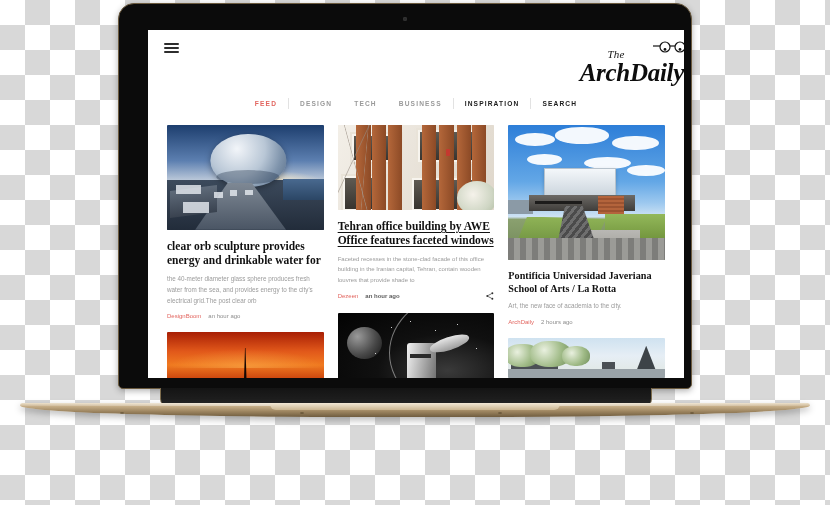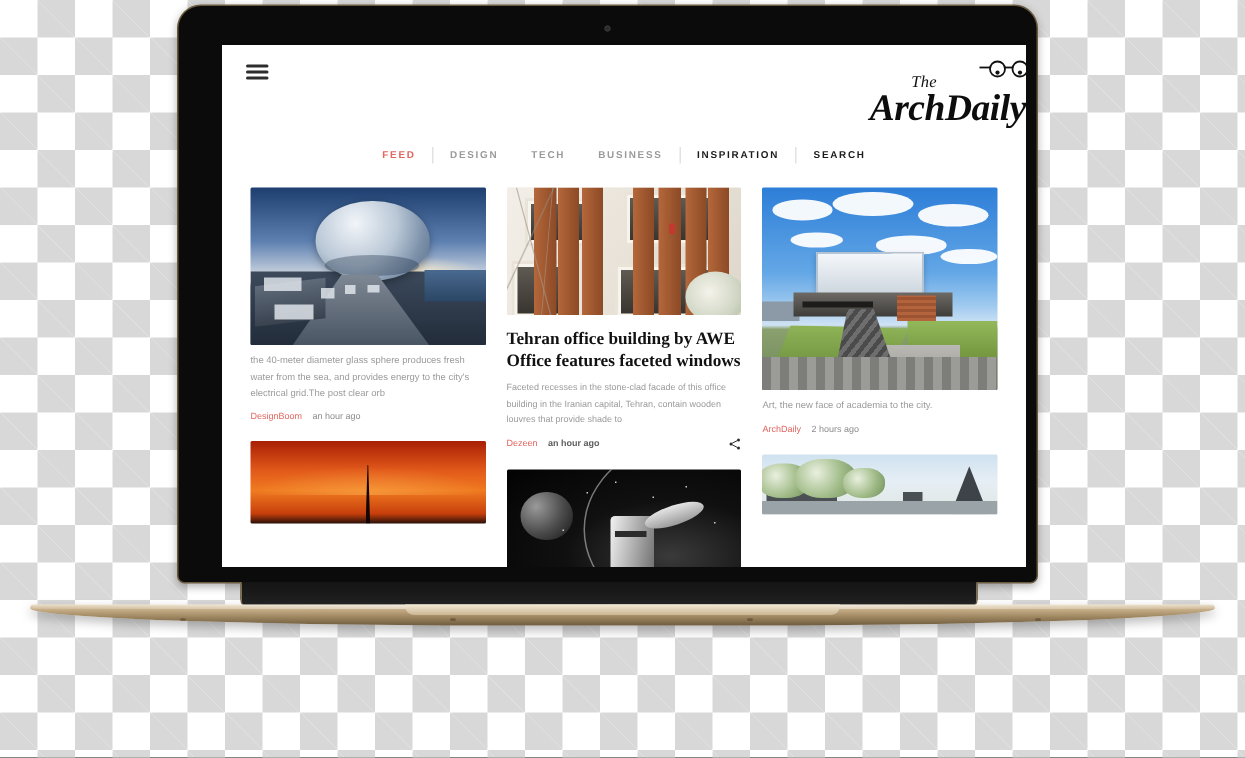--- a/index.html
+++ b/index.html
@@ -96,21 +96,21 @@
   .col{display:flex;flex-direction:column;gap:13px;}
 
   .card{background:#fff;}
   .thumb{width:100%;display:block;border-radius:1px;overflow:hidden;}
 
   .title{
     font-family:"Liberation Serif", serif;font-weight:700;color:#111;
     font-size:11.5px;line-height:1.27;margin:9px 0 0;
   }
   .title.small{font-size:10.2px;line-height:1.28;}
-  .title.ul{text-underline-offset:1.5px;}
+  .title.ul{text-decoration:underline;text-underline-offset:1.5px;}
   .excerpt{
     font-size:6.3px;line-height:1.72;color:#9b9b9b;margin:6px 0 0;
   }
   .excerpt.tiny{font-size:6px;}
   .meta{margin-top:7px;display:flex;align-items:center;gap:7px;font-size:6px;}
   .src{color:#e2655f;}
   .ago{color:#5d5d5d;font-weight:700;}
   .ago.light{color:#8d8d8d;font-weight:400;}
   .share{margin-left:auto;width:8px;height:8px;color:#2e2e2e;cursor:pointer;}
   .share svg{display:block;}
@@ -253,20 +253,21 @@
               <div class="sea"></div>
               <div class="orb"></div>
               <div class="walk"></div>
               <div class="rail"></div>
               <div class="panel" style="left:6%;bottom:34%;width:16%;height:9%"></div>
               <div class="panel" style="left:10%;bottom:16%;width:17%;height:10%"></div>
               <div class="panel" style="left:30%;bottom:30%;width:6%;height:6%"></div>
               <div class="panel" style="left:40%;bottom:32%;width:5%;height:6%"></div>
               <div class="panel" style="left:50%;bottom:33%;width:5%;height:5%"></div>
             </div>
+            <div class="title">clear orb sculpture provides energy and drinkable water for</div>
             <div class="excerpt">the 40-meter diameter glass sphere produces fresh water from the sea, and provides energy to the city's electrical grid.The post clear orb</div>
             <div class="meta">
               <span class="src">DesignBoom</span>
               <span class="ago light">an hour ago</span>
             </div>
           </div>
 
           <div class="card">
             <div class="thumb art art-sunset h55">
               <div class="haze"></div>
@@ -351,20 +352,21 @@
               <div class="mid">
                   <div class="slot"></div>
                 </div>
               <div class="brick"></div>
               <div class="lawn2"></div>
               <div class="lawn"></div>
               <div class="plaza"></div>
               <div class="stairs"></div>
               <div class="roofstrip"></div>
             </div>
+            <div class="title small">Pontificia Universidad Javeriana School of Arts / La Rotta</div>
             <div class="excerpt">Art, the new face of academia to the city.</div>
             <div class="meta">
               <span class="src">ArchDaily</span>
               <span class="ago light">2 hours ago</span>
             </div>
           </div>
 
           <div class="card">
             <div class="thumb art art-trees h40">
               <div class="roof" style="left:2%;top:46%;width:30%;height:34%"></div>

